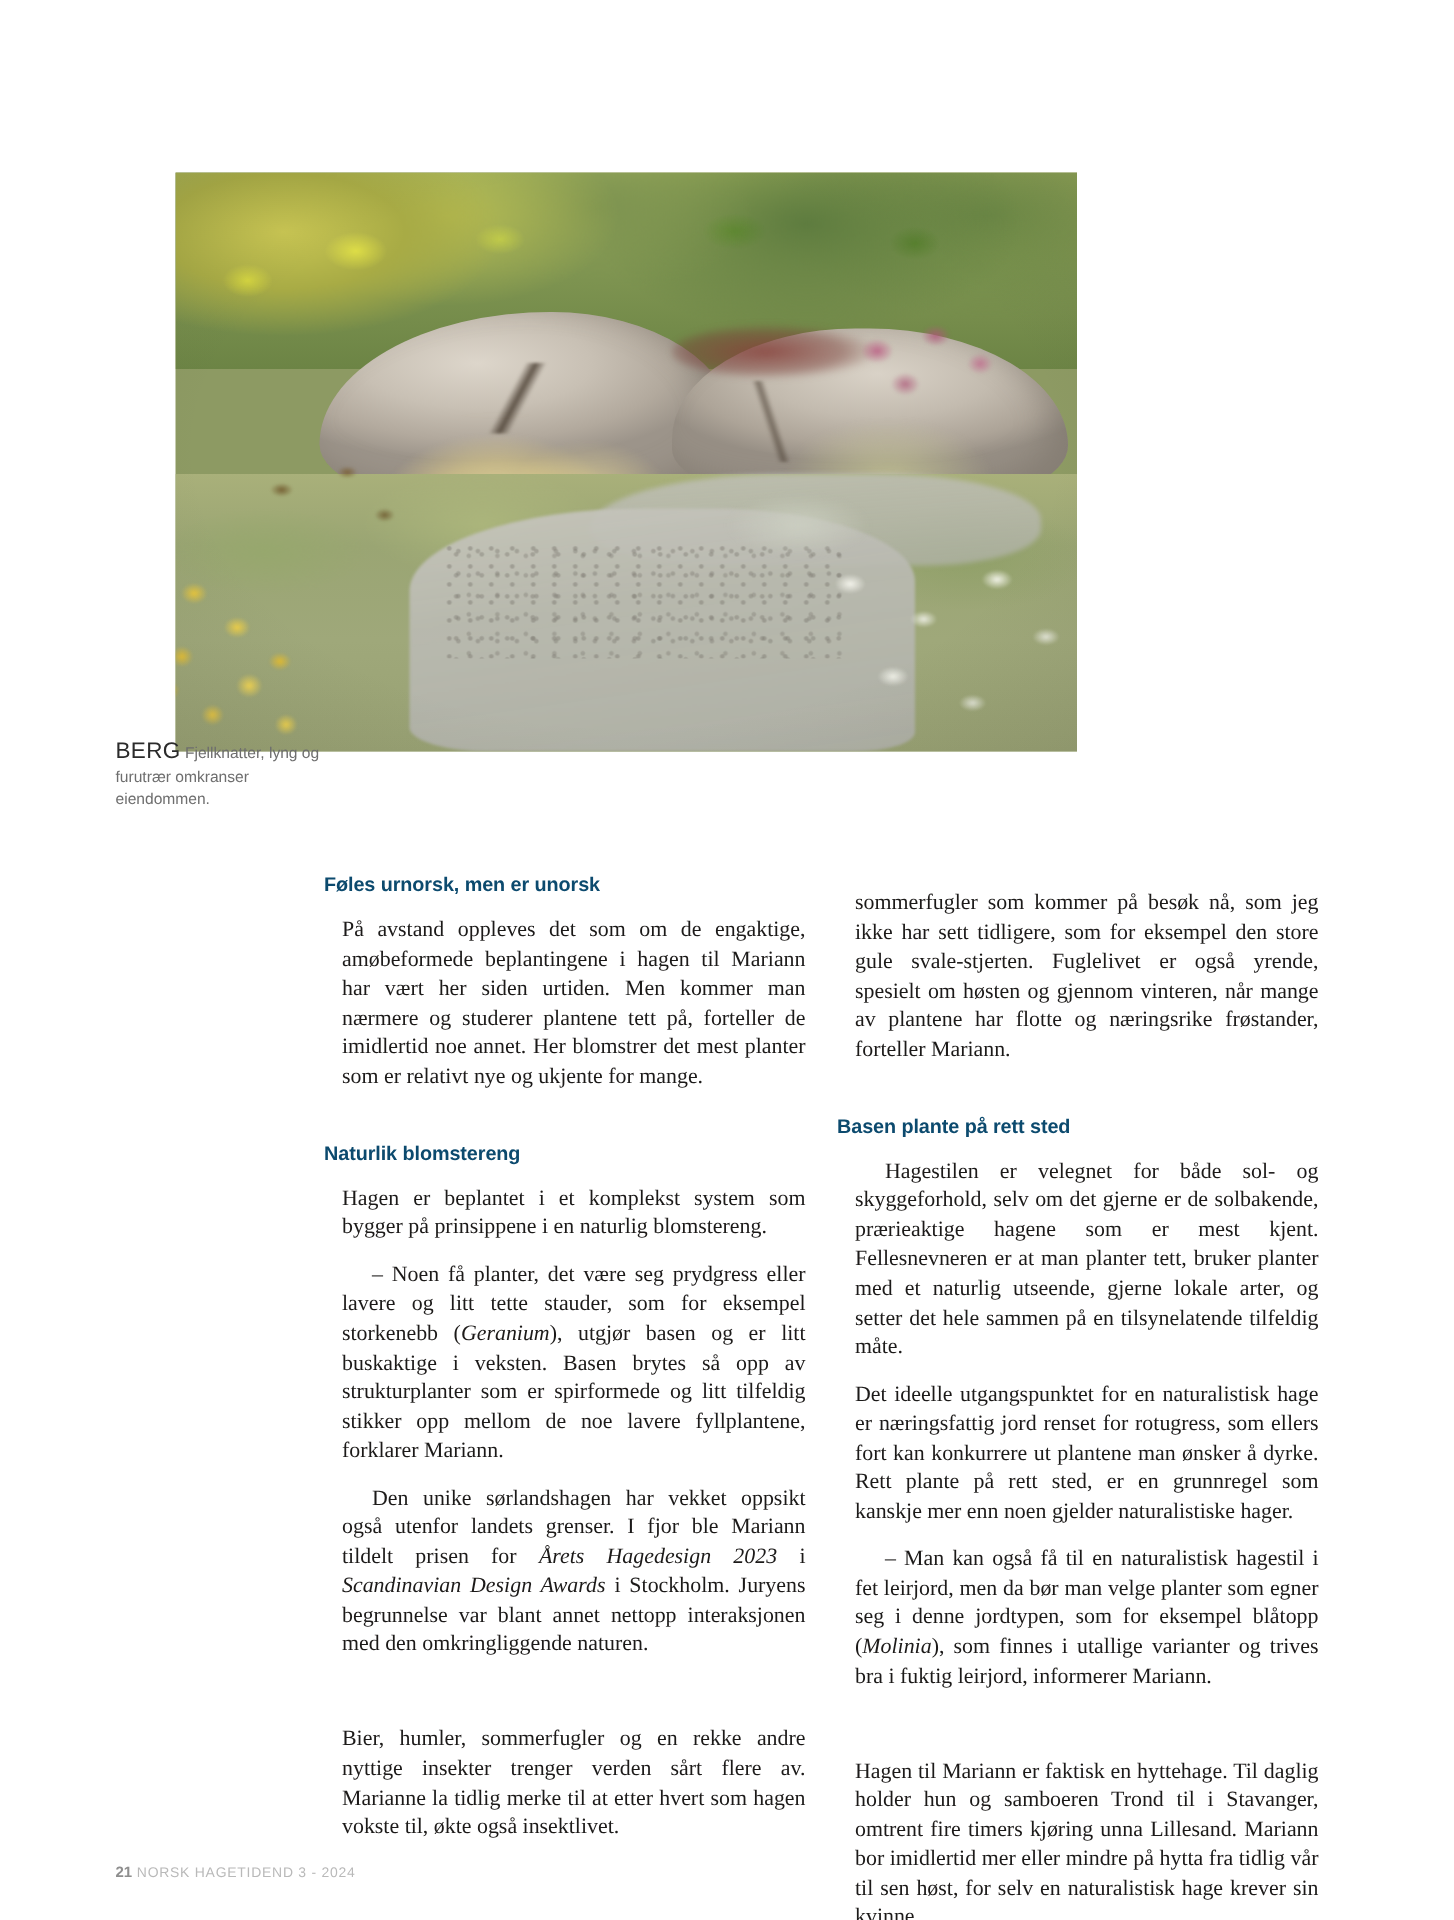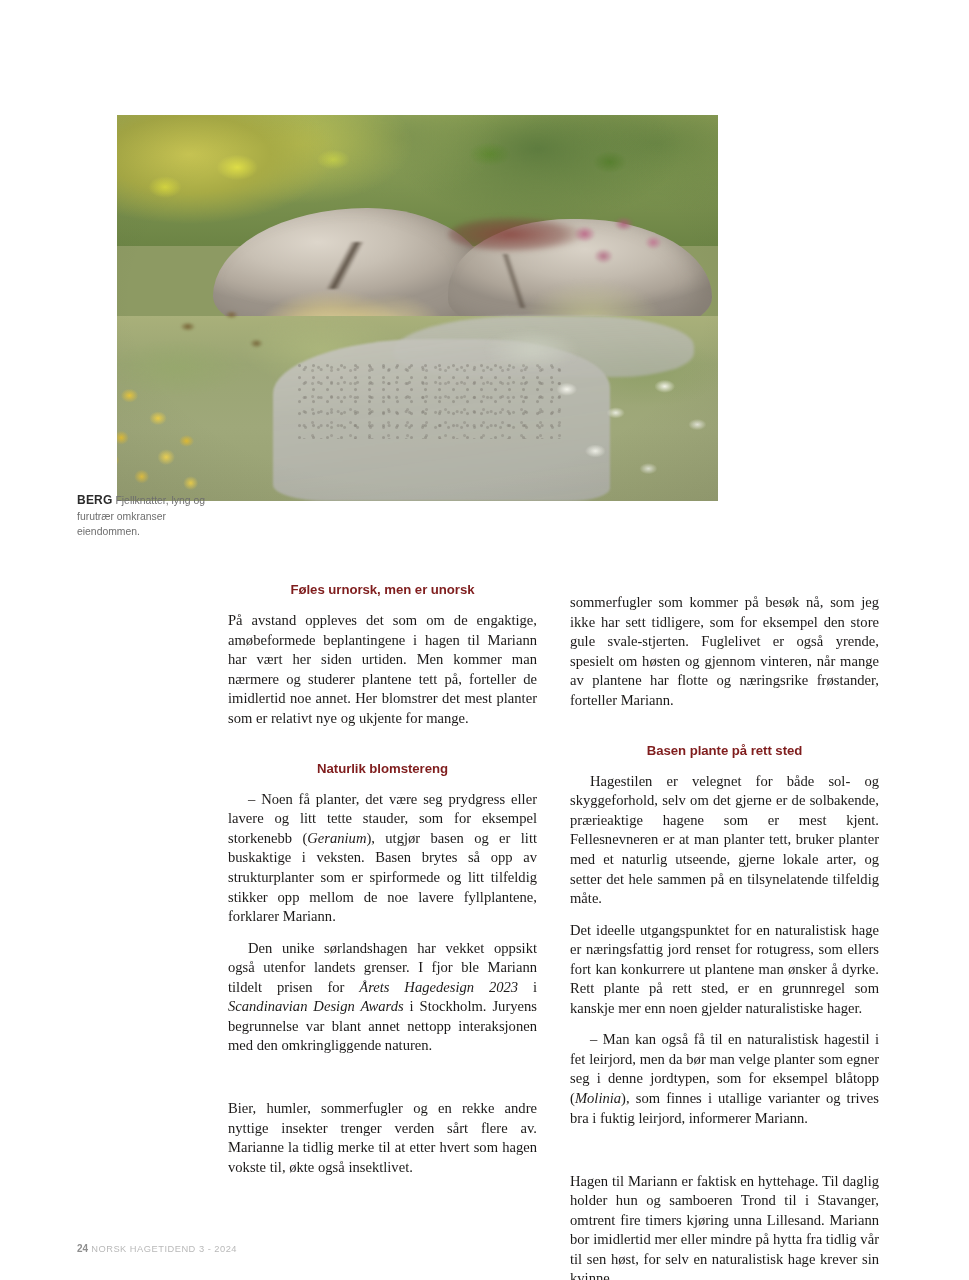--- a/index.html
+++ b/index.html
@@ -230,23 +230,23 @@
     position: absolute;
     left: 77px;
     top: 493px;
     width: 150px;
     font-family: "Liberation Sans", sans-serif;
     font-size: 10.4px;
     line-height: 15.6px;
     color: #6e6e6e;
   }
   .caption .lead {
-    font-weight: bold;
+    font-weight: normal;
     color: #2b2b2b;
-    font-size: 12px;
+    font-size: 15px;
     letter-spacing: .22px;
   }
 
   
   .col {
     position: absolute;
     top: 581px;
     width: 333px;
     font-size: 14.6px;
     line-height: 19.55px;
@@ -256,24 +256,24 @@
     hyphens: none;
   }
   .col-left  { left: 216px; }
   .col-right { left: 558px; }
 
   h2.sec {
     font-family: "Liberation Sans", sans-serif;
     font-size: 13.2px;
     line-height: 18px;
     font-weight: bold;
-    color: #7f1d1d;
+    color: #0c4a6e;
     margin: 0 0 1px 0;
     letter-spacing: -.05px;
-    text-align: center;
+    text-align: left;
   }
   .sec-gap { height: 19.5px; }
 
   p.body {
     margin: 12px;
     text-indent: 0;
   }
   p.body.ind {
     text-indent: 20px;
   }
@@ -328,34 +328,35 @@
 
   <figcaption class="caption">
     <span class="lead">BERG</span><span> Fjellknatter, lyng og furutrær omkranser eiendommen.</span>
   </figcaption>
 
   <div class="col col-left">
       <h2 class="sec">Føles urnorsk, men er unorsk</h2>
       <p class="body">På avstand oppleves det som om de engaktige, amøbeformede beplantingene i hagen til Mariann har vært her siden urtiden. Men kommer man nærmere og studerer plantene tett på, forteller de imidlertid noe annet. Her blomstrer det mest planter som er relativt nye og ukjente for mange.</p>
       <div class="sec-gap"></div>
       <h2 class="sec">Naturlik blomstereng</h2>
+      <p class="body">Hagen er beplantet i et komplekst system som bygger på prinsippene i en naturlig blomstereng.</p>
       <p class="body ind"><span>– Noen få planter, det være seg prydgress eller lavere og litt tette stauder, som for eksempel storkenebb (</span><i>Geranium</i><span>), utgjør basen og er litt buskaktige i veksten. Basen brytes så opp av strukturplanter som er spirformede og litt tilfeldig stikker opp mellom de noe lavere fyllplantene, forklarer Mariann.</span></p>
       <p class="body ind"><span>Den unike sørlandshagen har vekket oppsikt også utenfor landets grenser. I fjor ble Mariann tildelt prisen for </span><i>Årets Hagedesign 2023</i><span> i </span><i>Scandinavian Design Awards</i><span> i Stockholm. Juryens begrunnelse var blant annet nettopp interaksjonen med den omkringliggende naturen.</span></p>
       <div class="sec-gap"></div>
       <p class="body">Bier, humler, sommerfugler og en rekke andre nyttige insekter trenger verden sårt flere av. Marianne la tidlig merke til at etter hvert som hagen vokste til, økte også insektlivet.</p>
     </div>
   <div class="col col-right">
       <p class="body">sommerfugler som kommer på besøk nå, som jeg ikke har sett tidligere, som for eksempel den store gule svale-stjerten. Fuglelivet er også yrende, spesielt om høsten og gjennom vinteren, når mange av plantene har flotte og næringsrike frøstander, forteller Mariann.</p>
       <div class="sec-gap"></div>
       <h2 class="sec">Basen plante på rett sted</h2>
       <p class="body ind">Hagestilen er velegnet for både sol- og skyggeforhold, selv om det gjerne er de solbakende, prærieaktige hagene som er mest kjent. Fellesnevneren er at man planter tett, bruker planter med et naturlig utseende, gjerne lokale arter, og setter det hele sammen på en tilsynelatende tilfeldig måte.</p>
       <p class="body">Det ideelle utgangspunktet for en naturalistisk hage er næringsfattig jord renset for rotugress, som ellers fort kan konkurrere ut plantene man ønsker å dyrke. Rett plante på rett sted, er en grunnregel som kanskje mer enn noen gjelder naturalistiske hager.</p>
       <p class="body ind"><span>– Man kan også få til en naturalistisk hagestil i fet leirjord, men da bør man velge planter som egner seg i denne jordtypen, som for eksempel blåtopp (</span><i>Molinia</i><span>), som finnes i utallige varianter og trives bra i fuktig leirjord, informerer Mariann.</span></p>
       <div class="sec-gap"></div>
       <p class="body">Hagen til Mariann er faktisk en hyttehage. Til daglig holder hun og samboeren Trond til i Stavanger, omtrent fire timers kjøring unna Lillesand. Mariann bor imidlertid mer eller mindre på hytta fra tidlig vår til sen høst, for selv en naturalistisk hage krever sin kvinne.</p>
     </div>
 
   <div class="footer">
-    <span class="pg">24</span>
+    <span class="pg">21</span>
     <span>NORSK HAGETIDEND 3 - 2024</span>
   </div>
 
 </div>
 
 </body></html>

